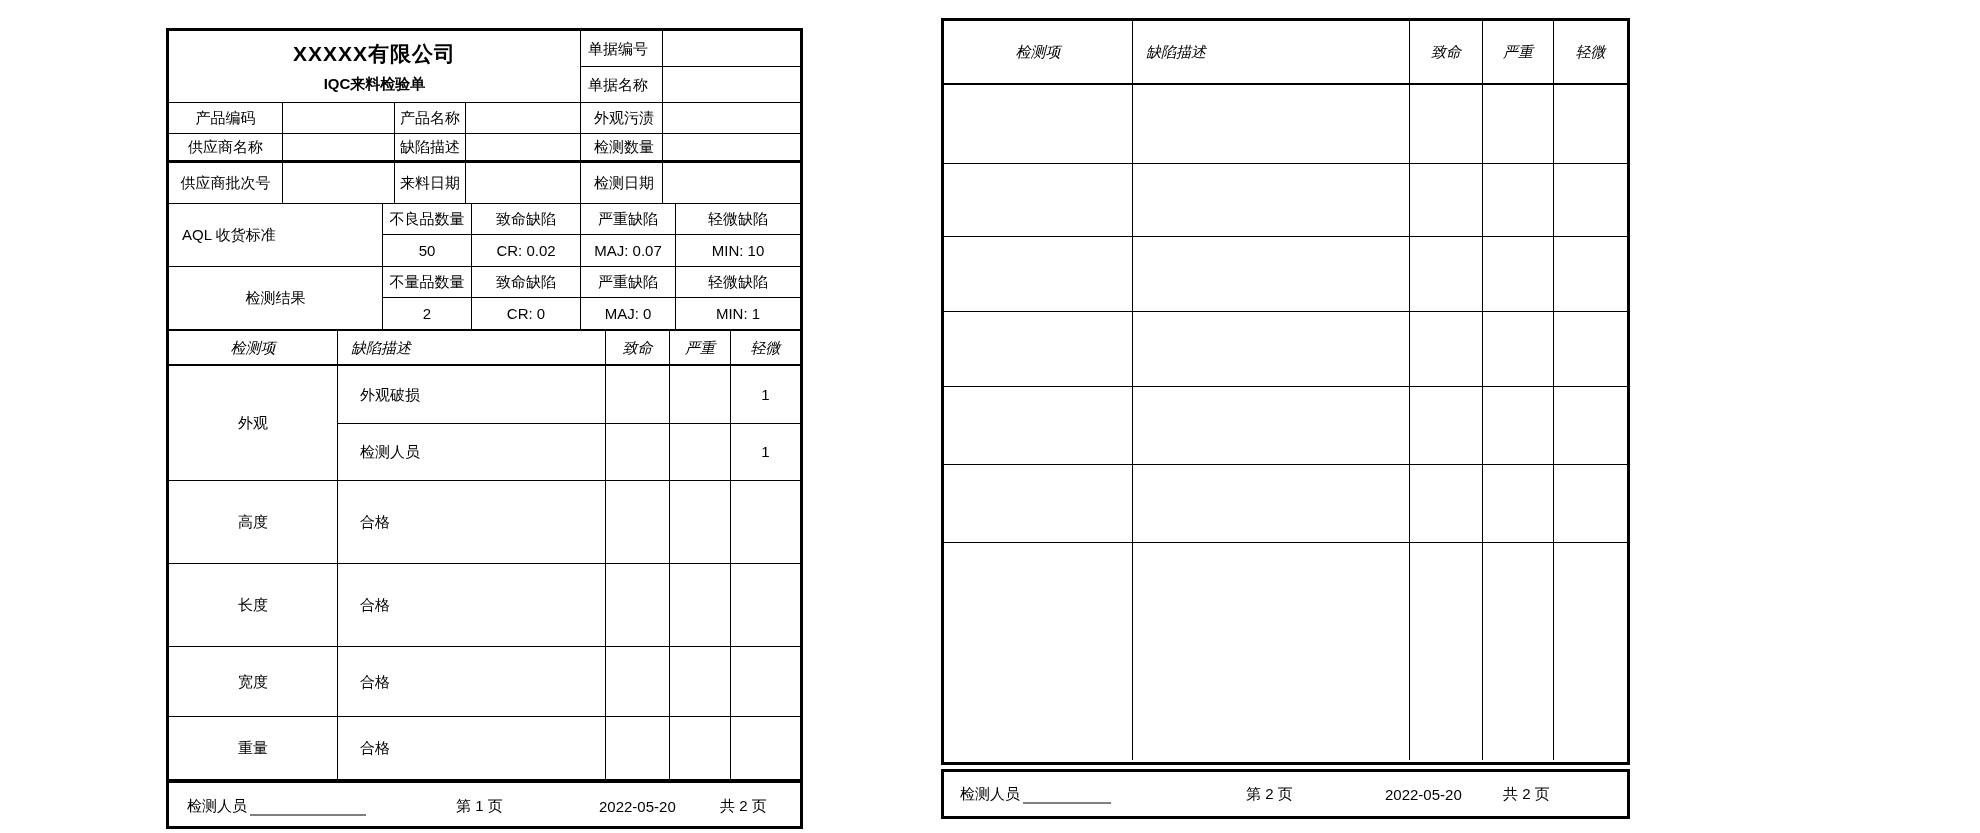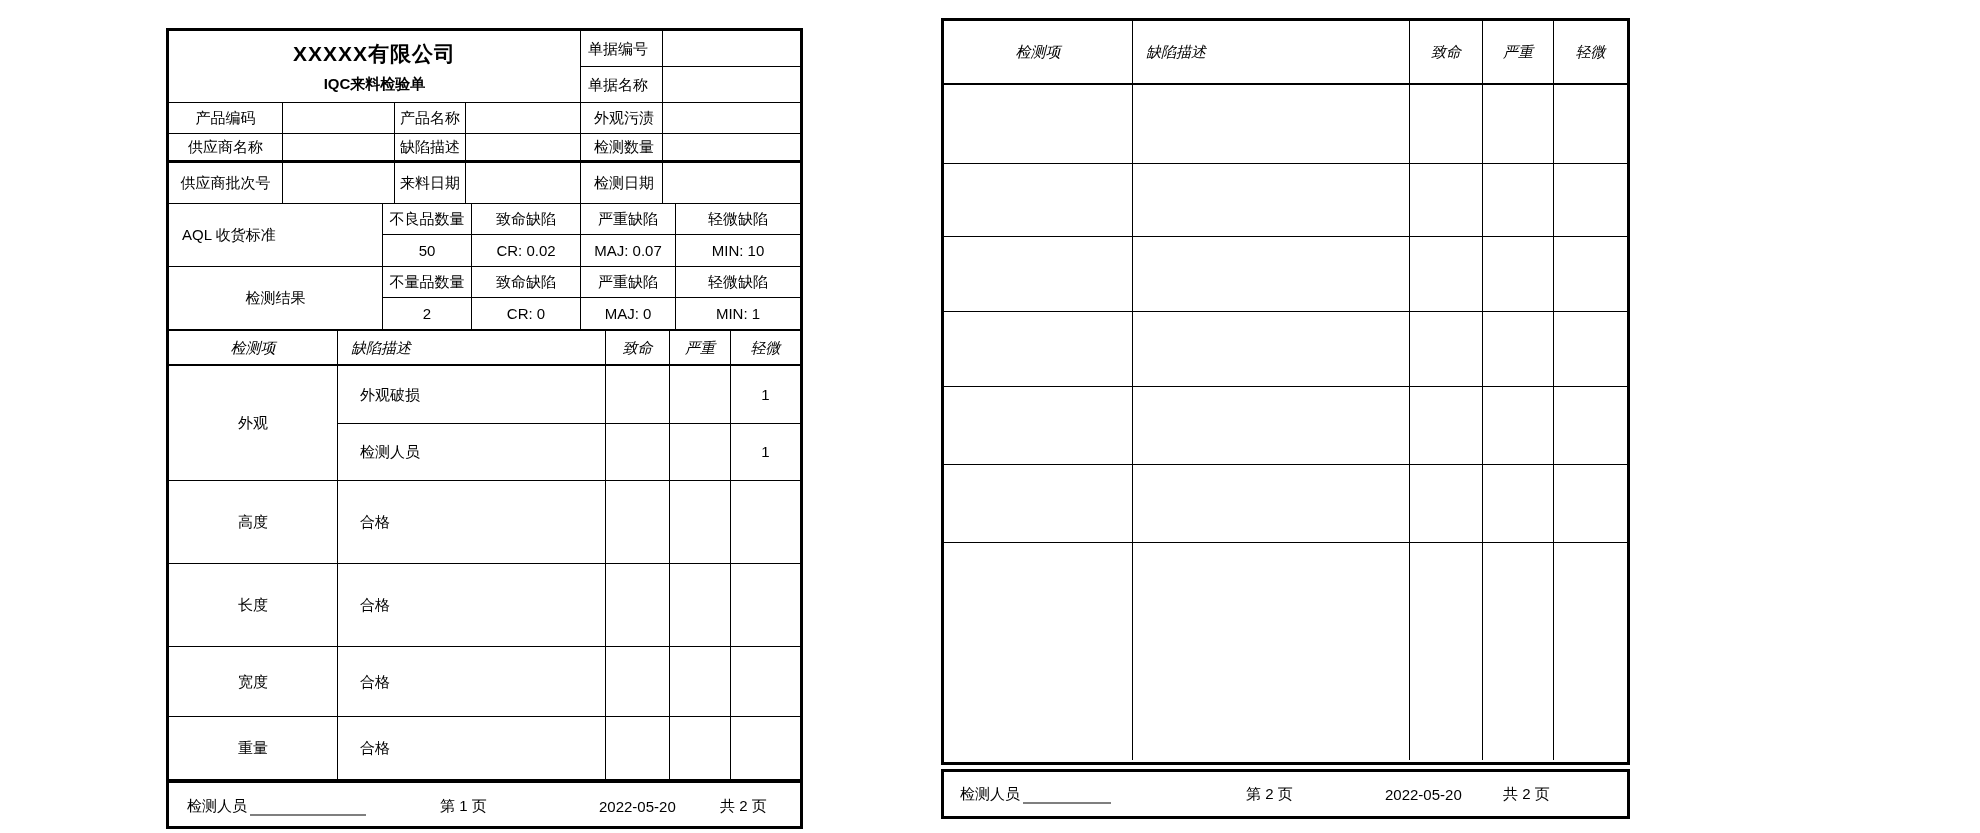--- a/index.html
+++ b/index.html
@@ -160,21 +160,21 @@
       <div class="cell br pad20" style="grid-area: 6 / 2;">合格</div>
       <div class="cell br" style="grid-area: 6 / 3;"></div>
       <div class="cell br" style="grid-area: 6 / 4;"></div>
       <div class="cell " style="grid-area: 6 / 5;"></div>
     </div>
 
   <div class="footer-bar">
     <div class="ft" style="left:18px;">
       <span>检测人员</span><span class="sign-line" style="width:116px;"></span>
     </div>
-    <div class="ft" style="left:271px;">第 1 页</div>
+    <div class="ft" style="left:287px;">第 1 页</div>
     <div class="ft" style="left:430px;">2022-05-20</div>
     <div class="ft" style="left:551px;">共 2 页</div>
   </div>
 </div>
 
 <div class="page" id="page2">
   <div class="detail-head p2-detail-head">
     <div class="cell br">检测项</div>
     <div class="cell br left">缺陷描述</div>
     <div class="cell br">致命</div>

